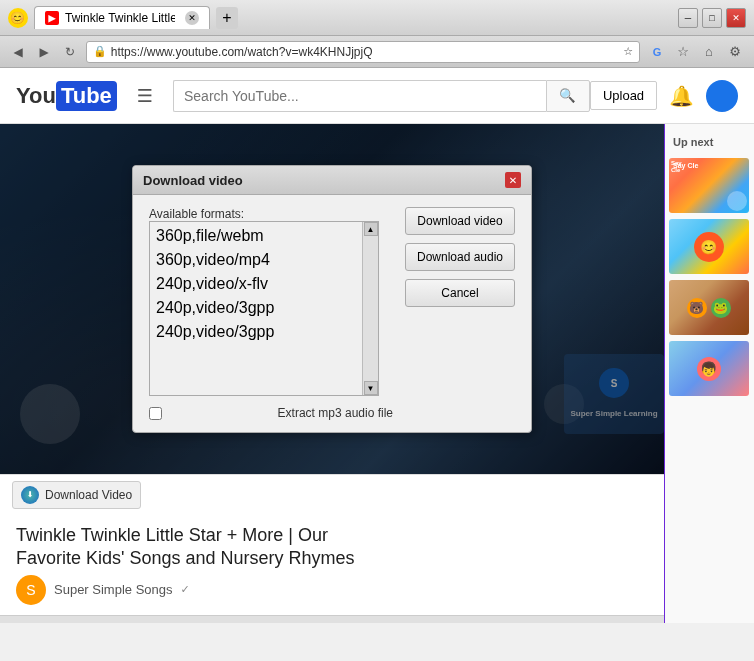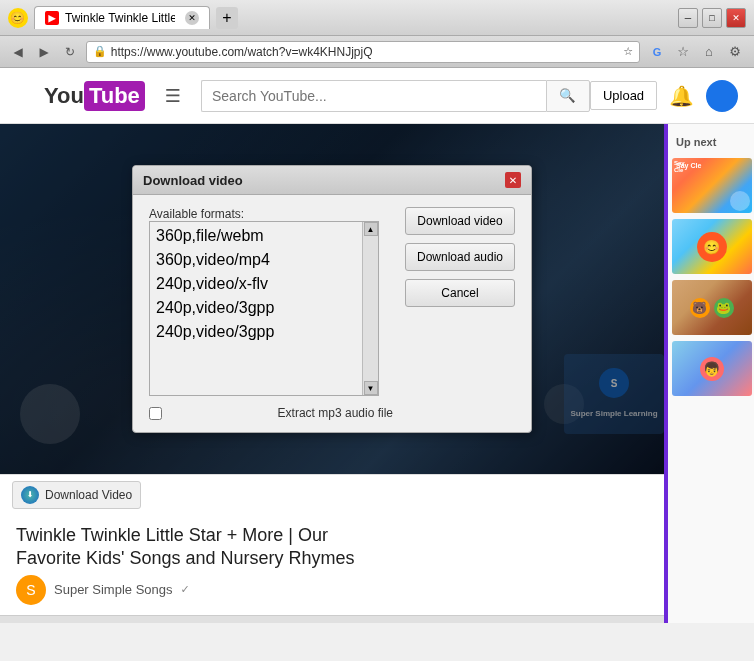--- a/index.html
+++ b/index.html
@@ -133,27 +133,26 @@
       background: white;
       height: 56px;
       display: flex;
       align-items: center;
       padding: 0 16px;
       border-bottom: 1px solid #ddd;
     }
     .yt-logo {
       display: flex; align-items: center;
       margin-right: 20px;
-      margin-left: 28px;
     }
     .yt-logo-you {
       font-size: 22px; font-weight: bold; color: #333;
     }
     .yt-logo-tube {
-      background: #a21caf;
+      background: #1d4ed8;
       color: white;
       font-size: 22px;
       font-weight: bold;
       padding: 2px 5px;
       border-radius: 4px;
     }
     .yt-menu-icon {
       font-size: 18px; color: #555; cursor: pointer; margin-right: 20px;
     }
     .yt-search-bar {
@@ -210,21 +209,21 @@
       position: absolute;
       width: 100%; height: 100%;
       background: radial-gradient(ellipse at 20% 80%, rgba(255,255,255,0.05) 0%, transparent 50%),
                   radial-gradient(ellipse at 80% 20%, rgba(100,150,200,0.1) 0%, transparent 50%);
     }
 
     
     .sidebar {
       width: 90px;
       background: #f9f9f9;
-      border-left: 4px solid #6d28d9;
+      border-left: 1px solid #6d28d9;
       overflow: hidden;
       padding: 8px 4px;
     }
     .sidebar-up-next {
       font-size: 11px;
       font-weight: bold;
       color: #555;
       padding: 4px;
       margin-bottom: 6px;
     }

